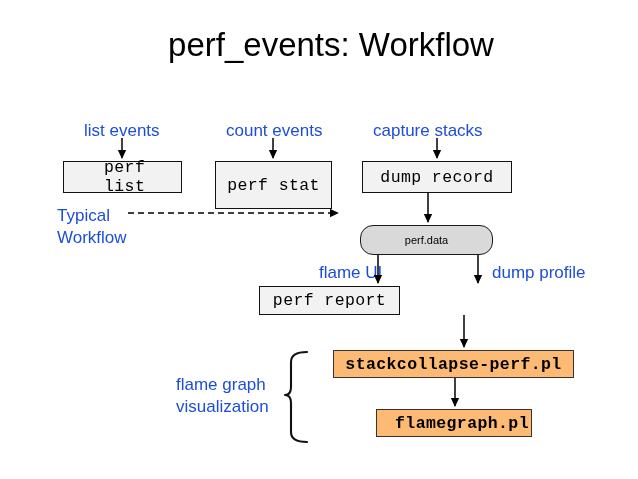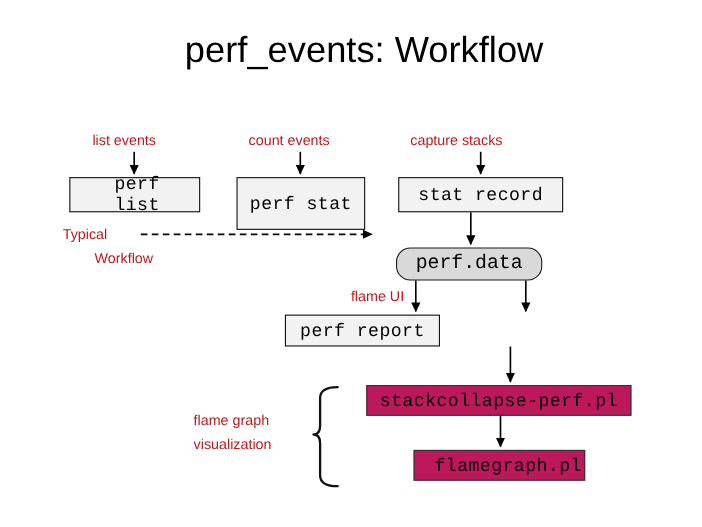--- a/index.html
+++ b/index.html
@@ -21,50 +21,51 @@
     top: 26px;
     width: 638px;
     text-align: center;
     font-size: 33px;
     color: #000000;
     letter-spacing: 0px;
     white-space: nowrap;
   }
   .caption {
     position: absolute;
-    font-size: 13px;
-    color: #b91c1c;
+    font-size: 17px;
+    color: #1d4ed8;
     white-space: nowrap;
     line-height: 1.28;
   }
   .cmdbox {
     position: absolute;
     box-sizing: border-box;
     border: 1.6px solid #111111;
     background: #f2f2f2;
     font-family: "Liberation Mono", monospace;
     font-size: 16.5px;
     color: #000000;
     display: flex;
     align-items: center;
     justify-content: center;
     letter-spacing: 0.4px;
   }
   .cmdbox.pink {
-    background: #be185d;
+    background: #fdba74;
     border: 1.8px solid #3d3030;
+    font-weight: bold;
   }
   .datafile {
     position: absolute;
     box-sizing: border-box;
     border: 1.7px solid #1a1a1a;
     background: #d9d9d9;
     border-radius: 13px;
-    font-family: Liberation Mono, monospace;
-    font-size: 18px;
+    font-family: Liberation Sans, sans-serif;
+    font-size: 11px;
     color: #000000;
     display: flex;
     align-items: center;
     justify-content: center;
   }
   .svg-layer {
     position: absolute;
     left: 0;
     top: 0;
     width: 638px;
@@ -77,30 +78,31 @@
 
 <div id="slide">
 
   <div id="title">perf_events: Workflow</div>
 
   <div class="caption" style="left:84px; top:120px;">list events</div>
   <div class="caption" style="left:226px; top:120px;">count events</div>
   <div class="caption" style="left:373px; top:120px;text-align:center;">capture stacks</div>
 
   <div class="caption" style="left:57px; top:205px;">Typical</div>
-  <div class="caption" style="left:57px; top:227px;margin-left:29px;">Workflow</div>
+  <div class="caption" style="left:57px; top:227px;">Workflow</div>
 
   <div class="caption" style="left:319px; top:262px;">flame UI</div>
+  <div class="caption" style="left:492px; top:262px;">dump profile</div>
 
   <div class="caption" style="left:176px; top:374px;">flame graph</div>
   <div class="caption" style="left:176px; top:396px;">visualization</div>
 
   <div class="cmdbox" style="left:63px; top:161px; width:119px; height:32px;padding-left:40px;">perf list</div>
   <div class="cmdbox" style="left:215px; top:161px; width:117px; height:48px;">perf stat</div>
-  <div class="cmdbox" style="left:362px; top:161px; width:150px; height:32px;">stat record</div>
+  <div class="cmdbox" style="left:362px; top:161px; width:150px; height:32px;">dump record</div>
 
   <div class="datafile" style="left:360px; top:225px; width:133px; height:30px;">perf.data</div>
 
   <div class="cmdbox" style="left:259px; top:286px; width:141px; height:29px;">perf report</div>
 
   <div class="cmdbox pink" style="left:333px; top:350px; width:241px; height:28px;">stackcollapse-perf.pl</div>
   <div class="cmdbox pink" style="left:376px; top:409px; width:156px; height:28px;padding-left:16px;">flamegraph.pl</div>
 
   <svg class="svg-layer" viewBox="0 0 638 479">
     <defs>

